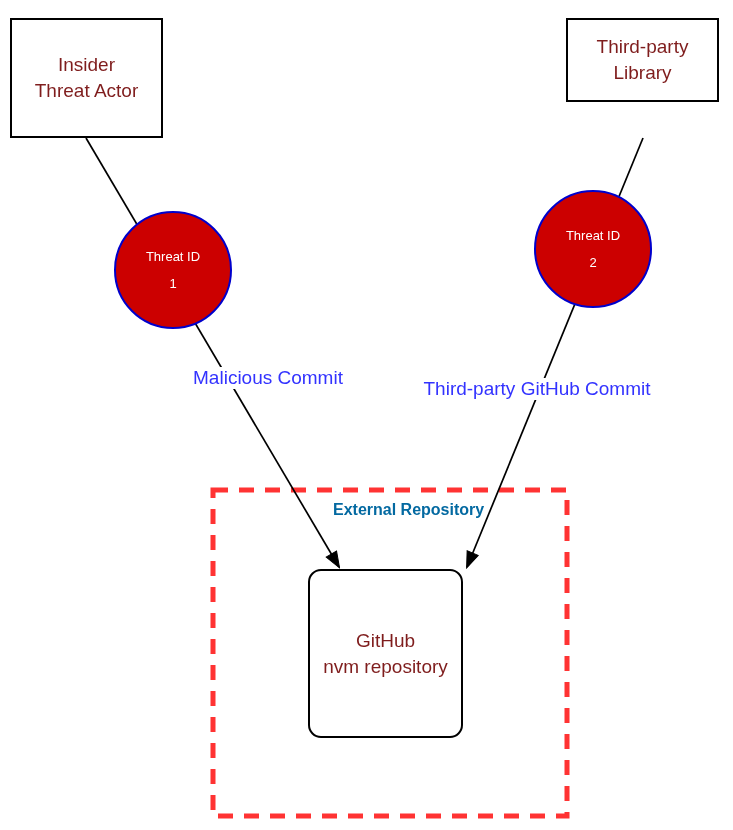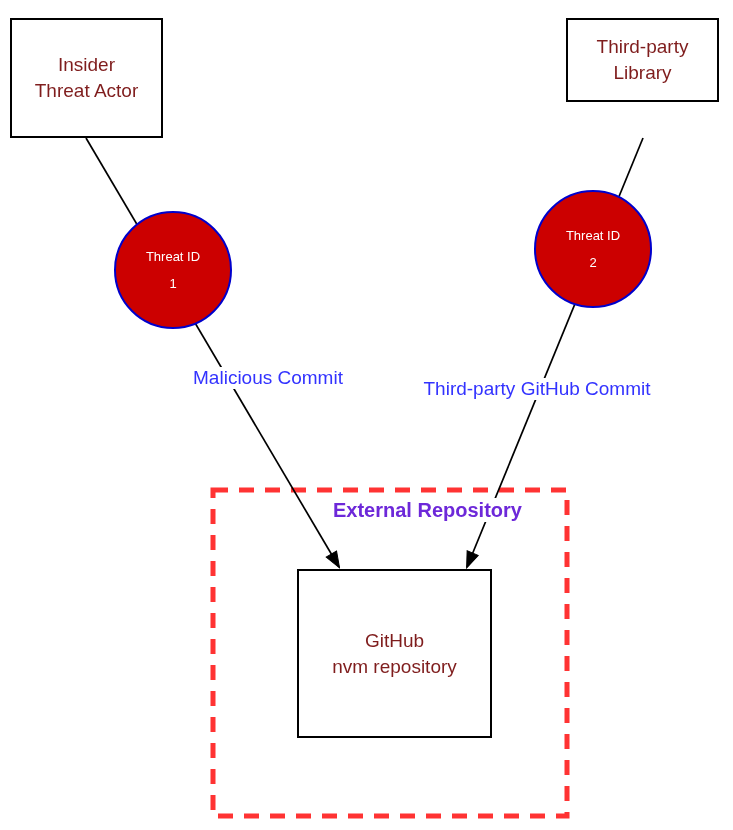--- a/index.html
+++ b/index.html
@@ -29,21 +29,21 @@
     align-items: center;
     justify-content: center;
     text-align: center;
     font-size: 19px;
     line-height: 26px;
     color: #7f1d1d;
     white-space: pre-line;
   }
   .node-insider   { left: 10px;  top: 18px;  width: 153px; height: 120px; }
   .node-library   { left: 566px; top: 18px;  width: 153px; height: 84px; }
-  .node-github    { left: 297px; top: 569px; width: 195px; height: 169px; }
+  .node-github    { left: 308px; top: 569px; width: 155px; height: 169px; border-radius: 13px; }
   .threat-circle {
     position: absolute;
     box-sizing: border-box;
     width: 118px;
     height: 118px;
     border-radius: 50%;
     background: #CC0000;
     border: 2px solid #0000CC;
     display: flex;
     align-items: center;
@@ -65,23 +65,23 @@
     line-height: 22px;
     padding: 0 3px;
     white-space: nowrap;
   }
   .edge-label-malicious  { left: 248px; top: 378px; margin-left: 20px; }
   .edge-label-thirdparty { left: 537px; top: 389px; }
   .container-label {
     position: absolute;
     left: 333px;
     top: 498px;
-    font-size: 20px;
+    font-size: 16px;
     font-weight: bold;
-    color: #6d28d9;
+    color: #0369a1;
     background: #ffffff;
     white-space: nowrap;
     line-height: 24px;
   }
 </style>
 </head>
 <body>
 
 <div id="canvas">
 

